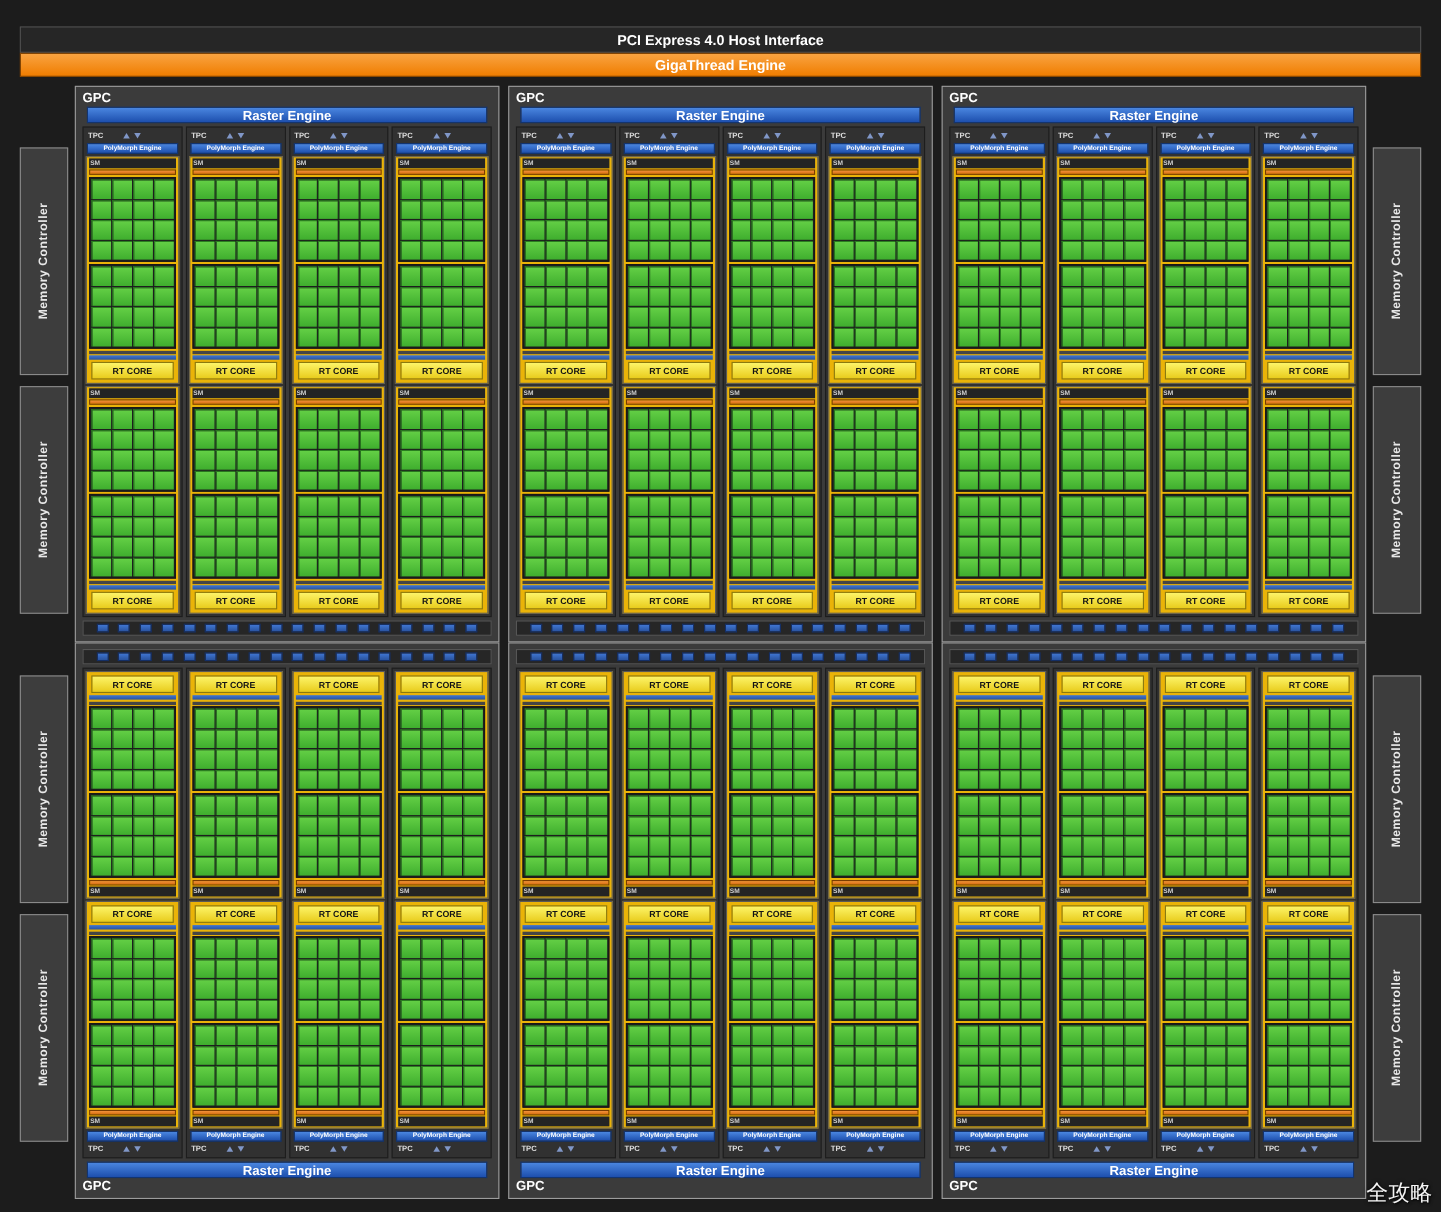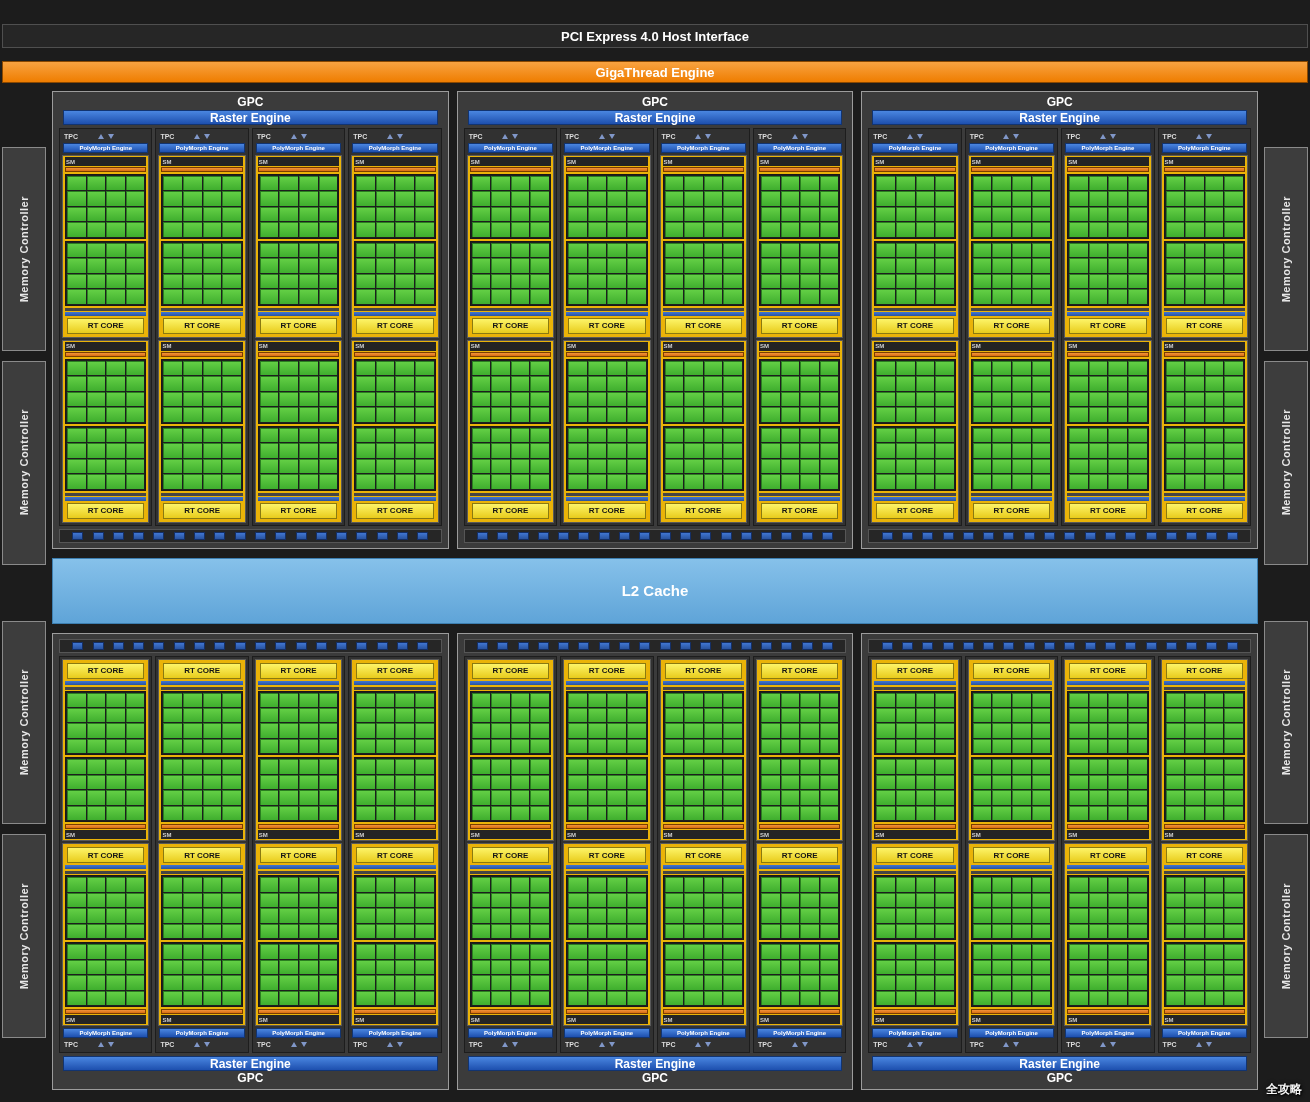--- a/index.html
+++ b/index.html
@@ -3,31 +3,31 @@
 <meta charset="utf-8">
 <style>
   * { box-sizing: border-box; margin: 0; padding: 0; }
   html,body { width:1310px; height:1102px; }
   body {
     background: var(--background, #1c1c1c);
     font-family: "Liberation Sans", sans-serif;
     position: relative;
     overflow: hidden;
   }
-  .page { position:absolute; inset:0; padding:24px 2px 12px; display:flex; flex-direction:column; }
+  .page { position:absolute; inset:0; padding:24px 18px 12px; display:flex; flex-direction:column; }
 
   .pci-bar {
     height:24px; background: var(--bar-dark,#262626);
     border:1px solid #4f4f4f;
     color:#fff; font-size:13px; font-weight:bold;
     display:flex; align-items:center; justify-content:center;
     flex:0 0 auto;
   }
   .giga-bar {
-    height:22px; margin-top:13px;
+    height:22px; 
     background: linear-gradient(#f9a341, #ef7d00);
     border:1px solid #8a4800;
     color:#fff; font-size:13px; font-weight:bold;
     display:flex; align-items:center; justify-content:center;
     flex:0 0 auto;
   }
 
   .main { flex:1; display:grid; grid-template-columns:44px 1fr 44px; gap:6px; margin-top:8px; min-height:0; }
 
   .side-col { display:flex; flex-direction:column; gap:10px; padding:56px 0 52px; }
@@ -49,21 +49,21 @@
     border:1px solid #3d7fb0;
     color:#fff; font-size:15px; font-weight:bold;
     display:flex; align-items:center; justify-content:center;
   }
 
   .gpc {
     flex:1; background: var(--panel-gray,#3b3b3b); border:1px solid #9c9c9c;
     padding:3px 6px 5px; display:flex; flex-direction:column; min-height:0;
   }
   .gpc.flipped { flex-direction:column-reverse; padding:5px 6px 3px; }
-  .gpc-label { color:#fff; font-size:12px; font-weight:bold; height:15px; line-height:15px; flex:0 0 auto;text-align:center; }
+  .gpc-label { color:#fff; font-size:12px; font-weight:bold; height:15px; line-height:15px; flex:0 0 auto; }
   .raster {
     height:15px; margin:0 4px 1px; flex:0 0 auto;
     background: linear-gradient(#4a86e0, #1d4fae);
     border:1px solid #123470;
     color:#fff; font-size:12px; font-weight:bold;
     display:flex; align-items:center; justify-content:center;
   }
   .gpc.flipped .raster { margin:1px 4px 0; }
   .tpc-row { flex:1; display:flex; gap:3px; margin-top:2px; min-height:0; }
   .gpc.flipped .tpc-row { margin-top:0; margin-bottom:2px; }
@@ -110,21 +110,21 @@
     height:16px; flex:0 0 auto; margin:1px 2px 2px;
     background: linear-gradient(#fdf468, var(--rt-yellow,#e8cc1c));
     border:1px solid #8a7a10;
     color:#141414; font-size:8px; font-weight:bold;
     display:flex; align-items:center; justify-content:center;
   }
   .gpc.flipped .rt-core { margin:2px 2px 1px; }
 
   .watermark {
     position:absolute; right:8px; bottom:4px;
-    color:#f5f5f5; font-size:12px; font-weight:bold;
+    color:#f5f5f5; font-size:20px; font-weight:normal;
     text-shadow:1px 1px 2px #000, 0 0 4px rgba(0,0,0,.6);
   }
 </style>
 </head>
 <body>
 
 <div class="page">
 
   <div class="pci-bar">PCI Express 4.0 Host Interface</div>
 
@@ -1421,21 +1421,20 @@
               <span class="tex-cell"></span>
               <span class="tex-cell"></span>
               <span class="tex-cell"></span>
               <span class="tex-cell"></span>
               <span class="tex-cell"></span>
               <span class="tex-cell"></span>
               <span class="tex-cell"></span>
             </div>
           </div>
         </div>
-      <div class="l2">L2 Cache</div>
       <div class="gpc-row" id="gpc-row-bottom">
           <div class="gpc flipped">
             <div class="gpc-label">GPC</div>
             <div class="raster">Raster Engine</div>
             <div class="tpc-row">
               <div class="tpc">
                 <div class="tpc-head">
                   <span class="tpc-label">TPC</span>
                   <span class="arrows">
                     <i class="arr up"></i>

